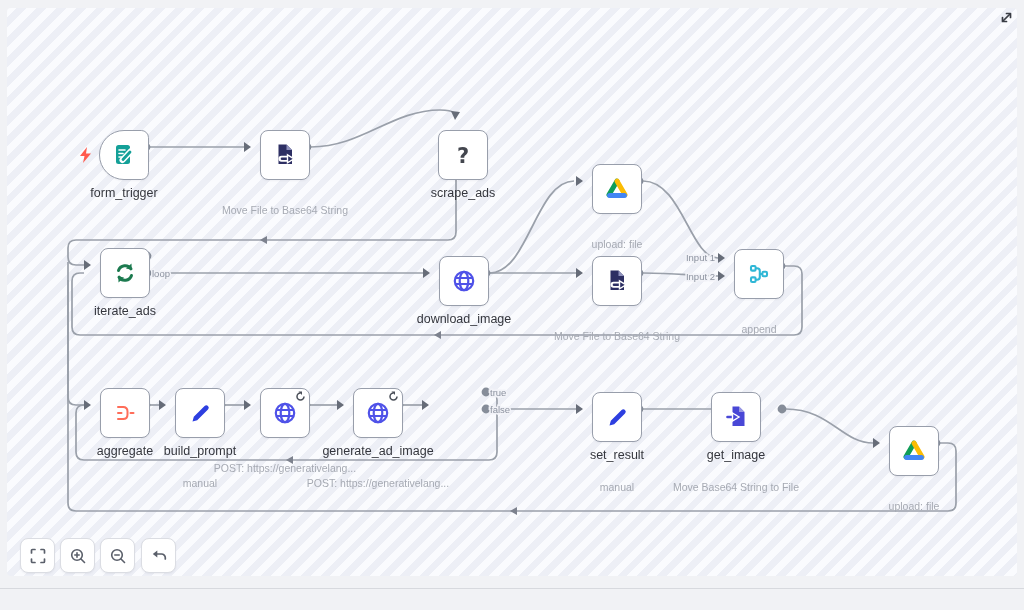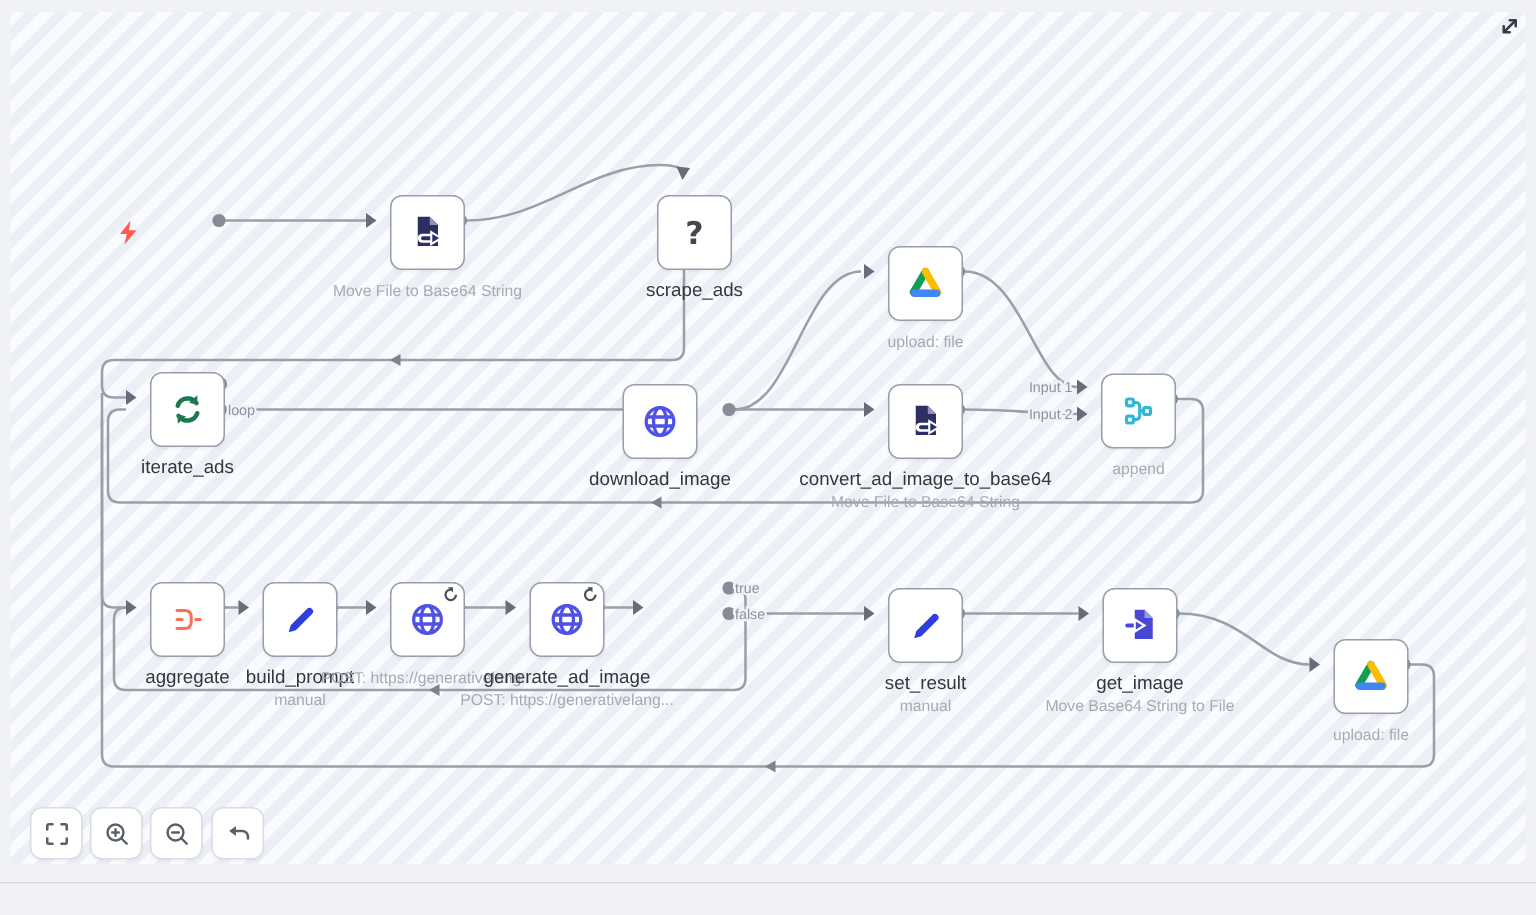--- a/index.html
+++ b/index.html
@@ -8,21 +8,21 @@
     background:repeating-linear-gradient(135deg,#fafbfe 0 7px,#edeff6 7px 14px)}
   svg.wires{position:absolute;left:0;top:0;pointer-events:none}
   .node{position:absolute}
   .box{width:50px;height:50px;background:#fff;border:1.8px solid #989eab;border-radius:8px;
     display:flex;align-items:center;justify-content:center;position:relative;box-sizing:border-box;
     box-shadow:0 1px 2px rgba(40,40,60,.05)}
   .trigger .box{border-radius:26px 8px 8px 26px}
   .badge{position:absolute;top:2px;right:3px}
   .meta{position:absolute;top:56px;left:25px;transform:translateX(-50%);width:176px;text-align:center}
   .lbl{font-size:12.5px;color:#34363d;line-height:14.5px;word-break:break-all}
-  .sub{font-size:10.5px;color:#a6aab3;margin-top:2px;line-height:12px;word-break:break-all}
+  .sub{font-size:10.5px;color:#a6aab3;margin-top:18px;line-height:12px;word-break:break-all}
   .ctrl{position:absolute;top:538px;width:33px;height:33px;background:#fff;border:1px solid #dbdde3;
     border-radius:8px;display:flex;align-items:center;justify-content:center;box-shadow:0 1px 2px rgba(40,40,60,.06);cursor:pointer}
   .bottomline{position:absolute;left:0;top:588px;width:1024px;height:1px;background:#d7d9de}
   .expand{position:absolute;left:998px;top:9px;cursor:pointer}
   .bolt{position:absolute;left:72px;top:139px}
   text.port{font-size:9.5px;fill:#8d93a0;paint-order:stroke;stroke:#f2f3f8;stroke-width:3px}
 </style>
 </head>
 <body>
 
@@ -100,20 +100,33 @@
       <text class="port" x="490" y="412.8">false</text>
       <text class="port" x="715" y="261.3" text-anchor="end">Input 1</text>
       <text class="port" x="715" y="279.5" text-anchor="end">Input 2</text>
     </g>
   </svg>
 
   <svg class="bolt" width="14" height="17" viewBox="0 0 14 17">
     <polygon points="8,0 1,9 5.5,9 4,16 12,6.5 7,6.5" fill="#ff5a4e"></polygon>
   </svg>
 
+  <div class="node trigger" style="left:92px;top:122px">
+    <div class="box">
+        <svg width="26" height="26" viewBox="0 0 26 26">
+      <rect x="5" y="3" width="14" height="19" rx="2.5" fill="#14a098"></rect>
+      <path d="M8,8 H14 M8,11.5 H12 M8,15 H11" stroke="#fff" stroke-width="1.6" stroke-linecap="round"></path>
+      <path d="M11.5,18 L19.5,9.5" stroke="#fff" stroke-width="6" stroke-linecap="round"></path>
+      <path d="M12,17.5 L19,10" stroke="#14a098" stroke-width="2.8" stroke-linecap="round"></path>
+    </svg>
+      </div>
+    <div class="meta">
+        <div class="lbl">form_trigger</div>
+      </div>
+  </div>
 
   <div class="node" style="left:253px;top:122px">
     <div class="box">
         <svg width="26" height="26" viewBox="0 0 26 26">
       <path d="M6.5,2.5 H14.5 L20,8 V22 H6.5 Z" fill="#2d2f63"></path>
       <path d="M14.5,2.5 V8 H20 Z" fill="#8f92bd"></path>
       <path d="M9.5,16.8 H16.5" stroke="#fff" stroke-width="6" stroke-linecap="round"></path>
       <path d="M10,16.8 H16" stroke="#2d2f63" stroke-width="2.6" stroke-linecap="round"></path>
       <path d="M15.5,12.8 L22,16.8 L15.5,20.8 Z" fill="#2d2f63" stroke="#fff" stroke-width="1.4"></path>
     </svg>
@@ -158,21 +171,21 @@
       </g>
       <path d="M19.5,3.5 L19.7,9.8 L14,8.5 Z" fill="#1c7a4f"></path>
       <path d="M6.5,22.5 L6.3,16.2 L12,17.5 Z" fill="#1c7a4f"></path>
     </svg>
       </div>
     <div class="meta">
         <div class="lbl">iterate_ads</div>
       </div>
   </div>
 
-  <div class="node" style="left:408px;top:248px">
+  <div class="node" style="left:432px;top:248px">
     <div class="box">
         <svg width="26" height="26" viewBox="0 0 26 26">
       <g fill="none" stroke="#4f52e8" stroke-width="2.2">
         <circle cx="13" cy="13" r="9.2"></circle>
             <ellipse cx="13" cy="13" rx="4.3" ry="9.2"></ellipse>
         <path d="M4.6,10 H21.4 M4.6,16 H21.4"></path>
       </g>
     </svg>
       </div>
     <div class="meta">
@@ -184,21 +197,20 @@
     <div class="box">
         <svg width="26" height="26" viewBox="0 0 26 26">
       <path d="M6.5,2.5 H14.5 L20,8 V22 H6.5 Z" fill="#2d2f63"></path>
       <path d="M14.5,2.5 V8 H20 Z" fill="#8f92bd"></path>
       <path d="M9.5,16.8 H16.5" stroke="#fff" stroke-width="6" stroke-linecap="round"></path>
       <path d="M10,16.8 H16" stroke="#2d2f63" stroke-width="2.6" stroke-linecap="round"></path>
       <path d="M15.5,12.8 L22,16.8 L15.5,20.8 Z" fill="#2d2f63" stroke="#fff" stroke-width="1.4"></path>
     </svg>
       </div>
     <div class="meta">
-        <div class="lbl">convert_ad_image_to_base64</div>
       <div class="sub">Move File to Base64 String</div>
       </div>
   </div>
 
   <div class="node" style="left:727px;top:241px">
     <div class="box">
         <svg width="26" height="26" viewBox="0 0 26 26">
       <g fill="none" stroke="#2fb7d6" stroke-width="2.1">
         <rect x="5" y="5" width="4.6" height="4.6" rx="1.2"></rect>
         <rect x="5" y="16.4" width="4.6" height="4.6" rx="1.2"></rect>
@@ -284,21 +296,21 @@
         <svg width="26" height="26" viewBox="0 0 26 26">
       <path d="M5.5,21.5 L6.8,16.8 L17.6,6 a2.4,2.4 0 0 1 3.4,3.4 L10.2,20.2 Z" fill="#2d3fe0"></path>
     </svg>
       </div>
     <div class="meta">
         <div class="lbl">set_result</div>
       <div class="sub">manual</div>
       </div>
   </div>
 
-  <div class="node" style="left:728px;top:384px">
+  <div class="node" style="left:704px;top:384px">
     <div class="box">
         <svg width="26" height="26" viewBox="0 0 26 26">
       <path d="M9.5,2.5 H16 L21.5,8 V22 H9.5 Z" fill="#4947d6"></path>
       <path d="M16,2.5 V8 H21.5 Z" fill="#9a99e3"></path>
       <path d="M4.5,13 H11" stroke="#fff" stroke-width="6" stroke-linecap="round"></path>
       <path d="M4.5,13 H10" stroke="#4947d6" stroke-width="2.6" stroke-linecap="round"></path>
       <path d="M9.5,9 L16,13 L9.5,17 Z" fill="#4947d6" stroke="#fff" stroke-width="1.4"></path>
     </svg>
       </div>
     <div class="meta">

